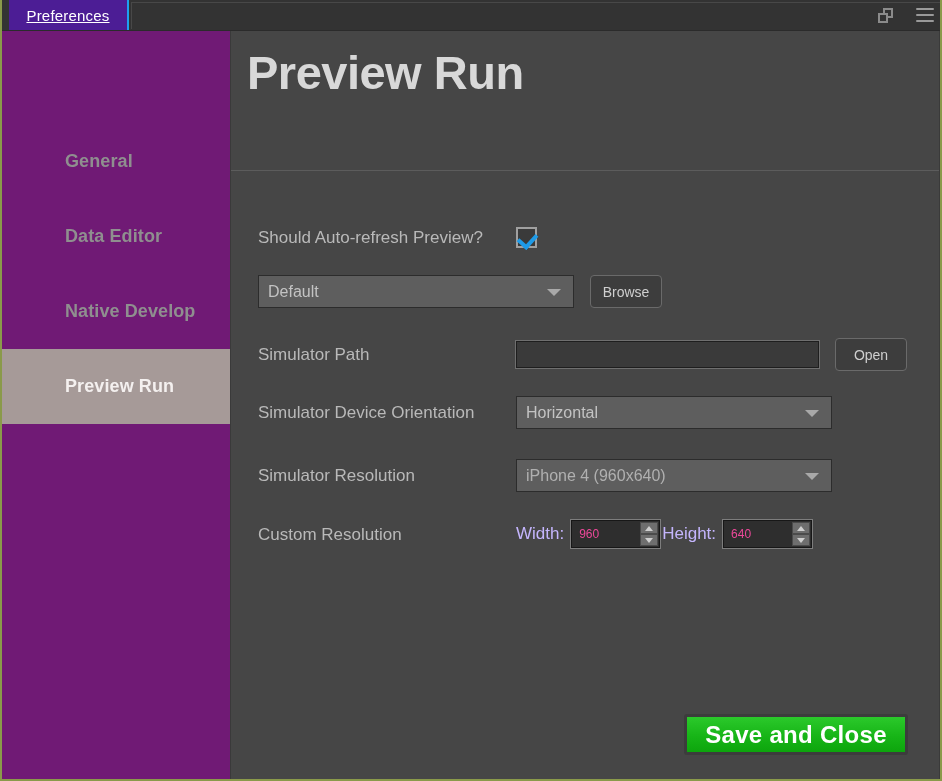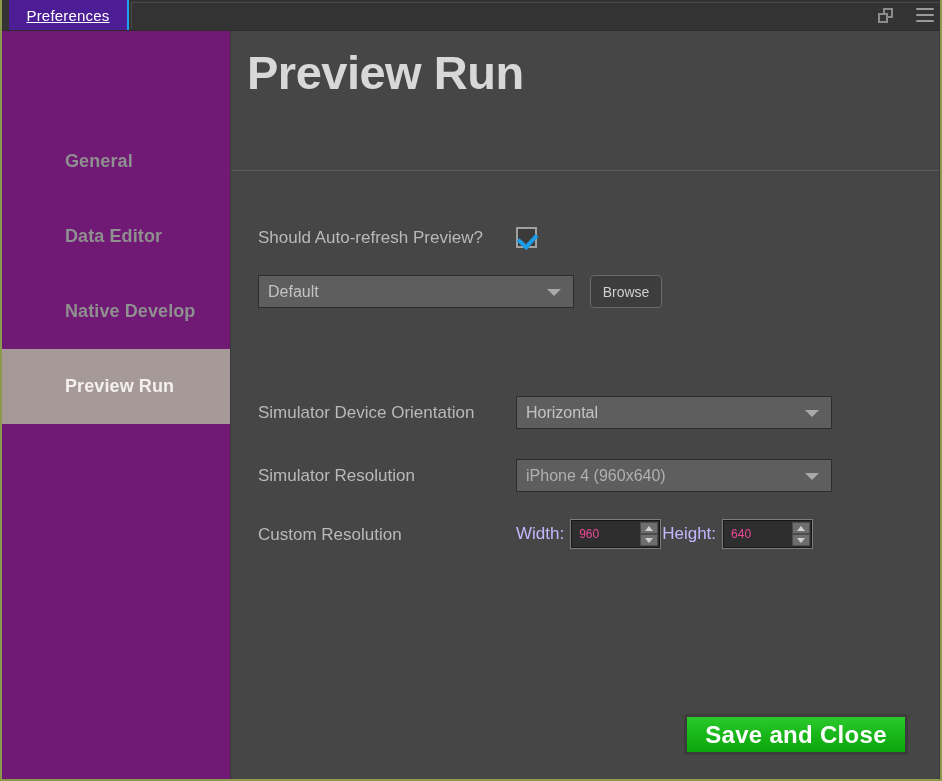--- a/index.html
+++ b/index.html
@@ -407,20 +407,27 @@
         <div class="row" style="top:105px;">
           <div class="select">
             <span>Default</span>
             <span class="arrow"></span>
           </div>
           <div class="btn" style="margin-left:16px;">
             <span>Browse</span>
           </div>
         </div>
 
+        <div class="row" style="top:168px;">
+          <div class="row-label">Simulator Path</div>
+          <input class="text-input" type="text" value="" style="">
+          <div class="btn" style="margin-left:16px;">
+            <span>Open</span>
+          </div>
+        </div>
 
         <div class="row" style="top:226px;">
           <div class="row-label">Simulator Device Orientation</div>
           <div class="select">
             <span>Horizontal</span>
             <span class="arrow"></span>
           </div>
         </div>
 
         <div class="row" style="top:289px;">

